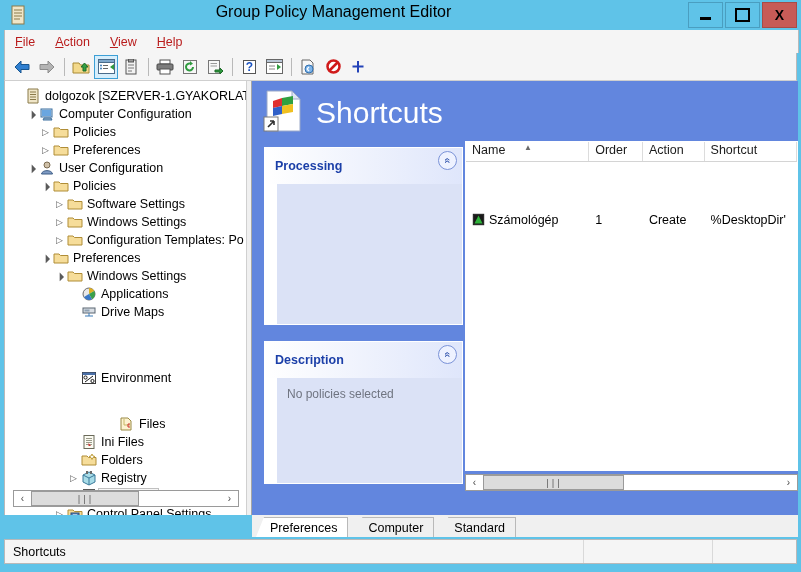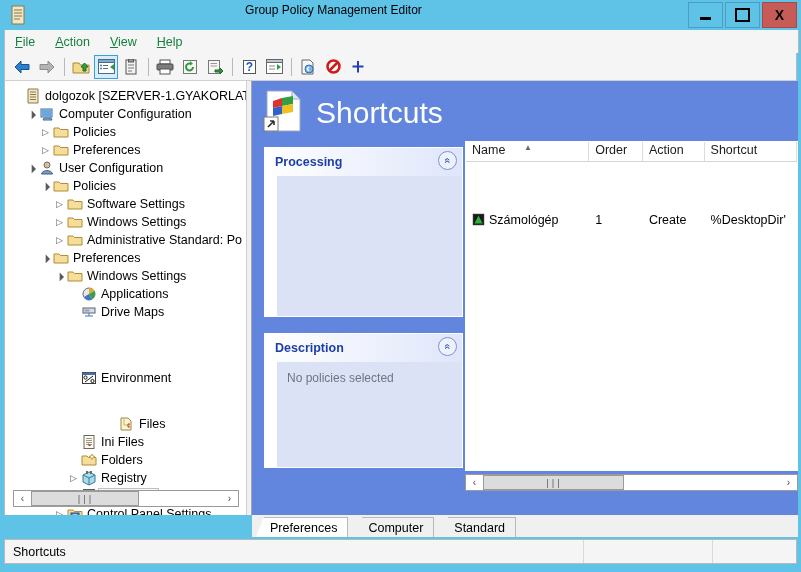--- a/index.html
+++ b/index.html
@@ -9,35 +9,35 @@
     background:#5fc3e8;
     -webkit-font-smoothing:antialiased;
   }
   .window{position:absolute;left:0;top:0;width:801px;height:572px;background:#5fc3e8;}
 
   
   .titlebar{position:absolute;left:0;top:0;width:801px;height:30px;}
   .title-icon{position:absolute;left:10px;top:5px;width:16px;height:20px;}
   .title-text{
     position:absolute;left:0;top:3px;width:667px;text-align:center;
-    font-size:12px;color:#000;
+    font-size:16px;color:#000;
   }
   .wbtns{position:absolute;right:4px;top:2px;height:26px;display:flex;}
   .wbtn{width:33px;height:24px;margin-left:2px;border:1px solid #4a9ec0;
         display:flex;align-items:center;justify-content:center;
         font-size:12px;color:#000;background:#5fc3e8;}
   .wbtn.close{background:#c75b57;border-color:#a84b47;color:#000;font-weight:bold;font-size:14px;}
   .glyph-min{width:11px;height:3px;background:#000;margin-top:6px;}
   .glyph-max{width:11px;height:10px;border:2px solid #000;}
 
   
   .menubar{position:absolute;left:4px;top:30px;width:793px;height:23px;background:#f5f5f5;
            border-left:1px solid #b9b9b9;border-right:1px solid #b9b9b9;
            display:flex;align-items:center;}
-  .menu-item{font-size:12.5px;color:#15803d;padding:3px 10px;cursor:default;}
+  .menu-item{font-size:12.5px;color:#b91c1c;padding:3px 10px;cursor:default;}
   .menu-item u{text-decoration:underline;}
 
   
   .toolbar{position:absolute;left:4px;top:53px;width:793px;height:28px;background:#f5f5f5;
            border-left:1px solid #b9b9b9;border-right:1px solid #b9b9b9;border-bottom:1px solid #cfcfcf;
            display:flex;align-items:center;padding-left:5px;box-sizing:border-box;}
   .tb{width:24px;height:24px;display:flex;align-items:center;justify-content:center;margin-right:1px;}
   .tb.pressed{border:1px solid #3c9fd6;background:#d6eefc;box-sizing:border-box;}
   .tbsep{width:1px;height:18px;background:#b9b9b9;margin:0 4px;}
 
@@ -57,21 +57,21 @@
   .splitter{position:absolute;left:241px;top:0;width:6px;height:434px;background:#f0f0f0;
             border-left:1px solid #d0d0d0;border-right:1px solid #a6a6a6;box-sizing:border-box;}
 
   
   .rightpane{position:absolute;left:247px;top:0;width:546px;height:434px;background:#6286de;box-sizing:border-box;}
   .rp-header{position:absolute;left:10px;top:8px;display:flex;align-items:center;}
   .rp-title{font-size:30px;color:#fff;margin-left:12px;font-weight:normal;}
 
   .leftcol{position:absolute;left:12px;top:66px;width:199px;}
   .card{background:#fff;border:1px solid #fff;}
-  .card-hd{height:28px;background:linear-gradient(to right,#ffffff 0%,#dfe6fb 100%);
+  .card-hd{height:36px;background:linear-gradient(to right,#ffffff 0%,#dfe6fb 100%);
            display:flex;align-items:center;position:relative;padding-left:10px;}
   .card-hd-t{font-size:12.5px;font-weight:bold;color:#1b3fa8;}
   .chev{position:absolute;right:5px;top:3px;width:17px;height:17px;border-radius:50%;
         background:#eef2ff;border:1px solid #7b93d8;display:flex;align-items:center;justify-content:center;
         font-size:10px;color:#123a9e;}
   .card-bd{background:#dbe2f6;margin-left:12px;}
   .card-bd .note{font-size:12px;color:#6f7480;padding:9px 10px;}
 
   
   .listwrap{position:absolute;left:460px;top:0;}
@@ -318,21 +318,21 @@
             </span>
             <span class="lbl">Windows Settings</span>
           </div>
           <div class="tnode" style="padding-left: 48px;">
             <span class="exp">▷</span>
             <span class="ico">
               <svg width="16" height="16" viewBox="0 0 16 16" style="display: block;">
                 <path d="M1 4 L6 4 L7.5 5.5 L15 5.5 L15 13 L1 13 Z" fill="#f6dd9a" stroke="#b08d36"></path>
               </svg>
             </span>
-            <span class="lbl">Administrative Standard: Po</span>
+            <span class="lbl">Configuration Templates: Po</span>
           </div>
           <div class="tnode" style="padding-left: 34px;">
             <span class="exp" style="transform: rotate(-45deg); font-size: 8px;">◢</span>
             <span class="ico">
               <svg width="16" height="16" viewBox="0 0 16 16" style="display: block;">
                 <path d="M1 4 L6 4 L7.5 5.5 L15 5.5 L15 13 L1 13 Z" fill="#f6dd9a" stroke="#b08d36"></path>
               </svg>
             </span>
             <span class="lbl">Preferences</span>
           </div>

